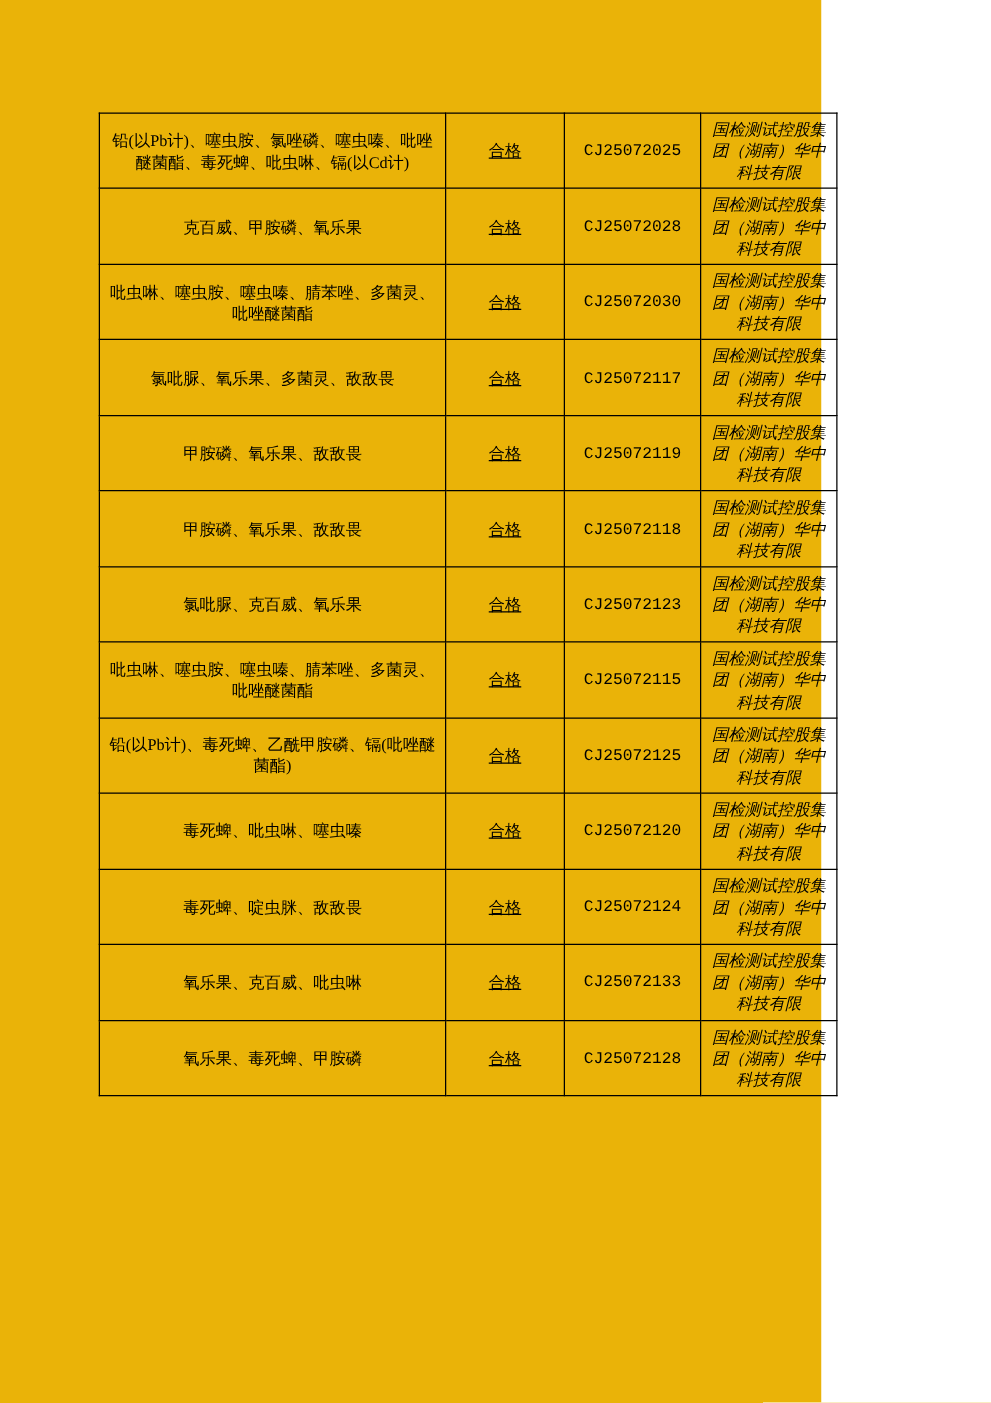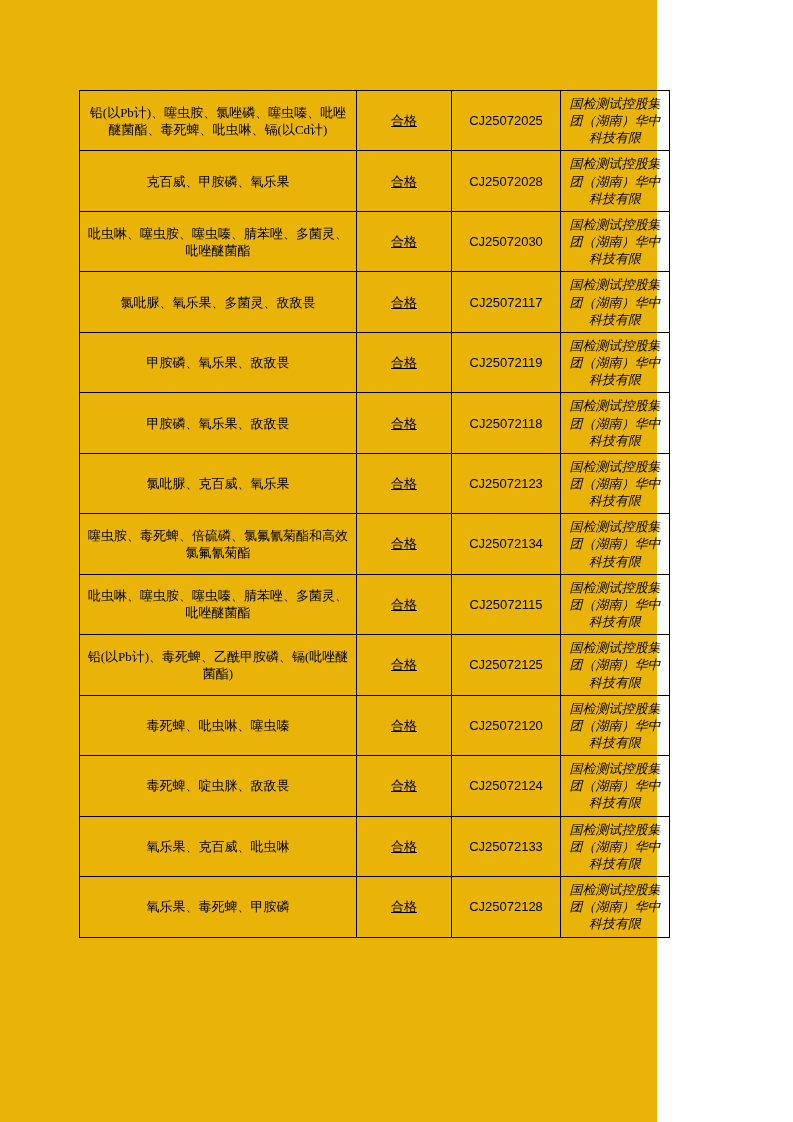--- a/index.html
+++ b/index.html
@@ -46,21 +46,21 @@
     width: 268px;
     padding-left: 6px;
     padding-right: 6px;
   }
   td.col-result {
     width: 86px;
     text-decoration: underline;
   }
   td.col-code {
     width: 100px;
-    font-family: Liberation Sans, sans-serif;
+    font-family: Liberation Mono, monospace;
   }
   td.col-org {
     width: 100px;
     text-align: left;
     padding-left: 5px;
     padding-right: 3px;
     line-height: 1.36;
     font-style: italic;
   }
 </style>
@@ -107,26 +107,20 @@
             <td class="col-code">CJ25072118</td>
             <td class="col-org">国检测试控股集团（湖南）华中科技有限</td>
           </tr>
           <tr>
             <td class="col-items">氯吡脲、克百威、氧乐果</td>
             <td class="col-result">合格</td>
             <td class="col-code">CJ25072123</td>
             <td class="col-org">国检测试控股集团（湖南）华中科技有限</td>
           </tr>
           <tr>
-            <td class="col-items">噻虫胺、毒死蜱、倍硫磷、氯氟氰菊酯和高效氯氟氰菊酯</td>
-            <td class="col-result">合格</td>
-            <td class="col-code">CJ25072134</td>
-            <td class="col-org">国检测试控股集团（湖南）华中科技有限</td>
-          </tr>
-          <tr>
             <td class="col-items">吡虫啉、噻虫胺、噻虫嗪、腈苯唑、多菌灵、吡唑醚菌酯</td>
             <td class="col-result">合格</td>
             <td class="col-code">CJ25072115</td>
             <td class="col-org">国检测试控股集团（湖南）华中科技有限</td>
           </tr>
           <tr>
             <td class="col-items">铅(以Pb计)、毒死蜱、乙酰甲胺磷、镉(吡唑醚菌酯)</td>
             <td class="col-result">合格</td>
             <td class="col-code">CJ25072125</td>
             <td class="col-org">国检测试控股集团（湖南）华中科技有限</td>

